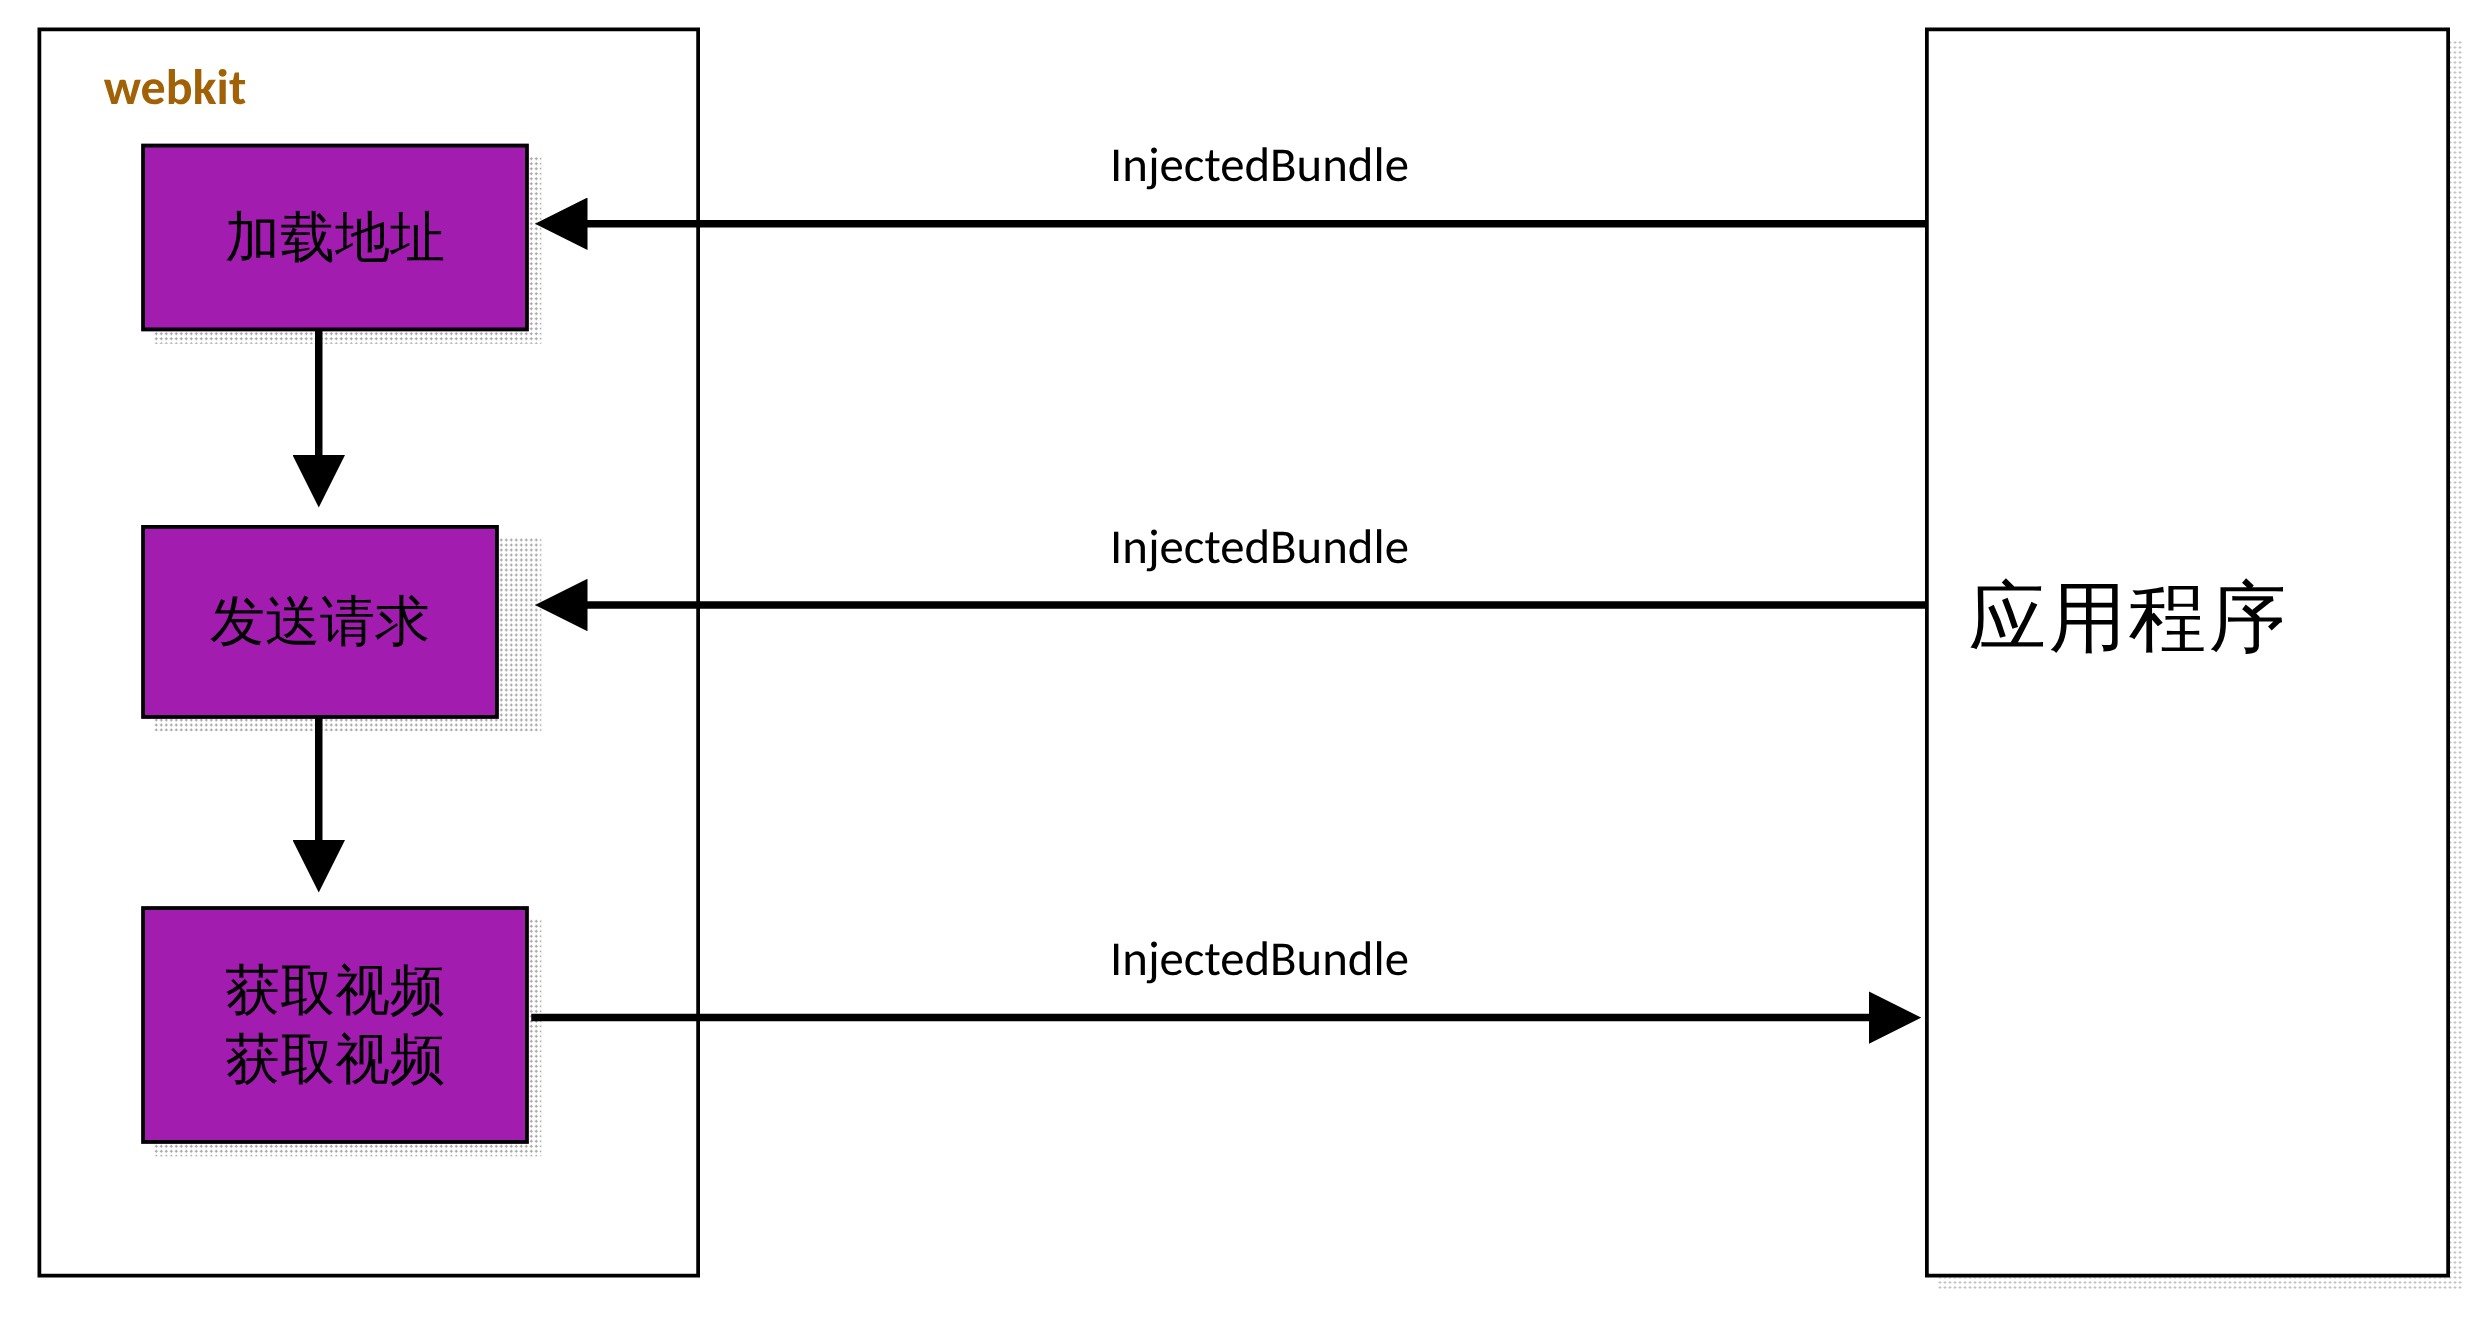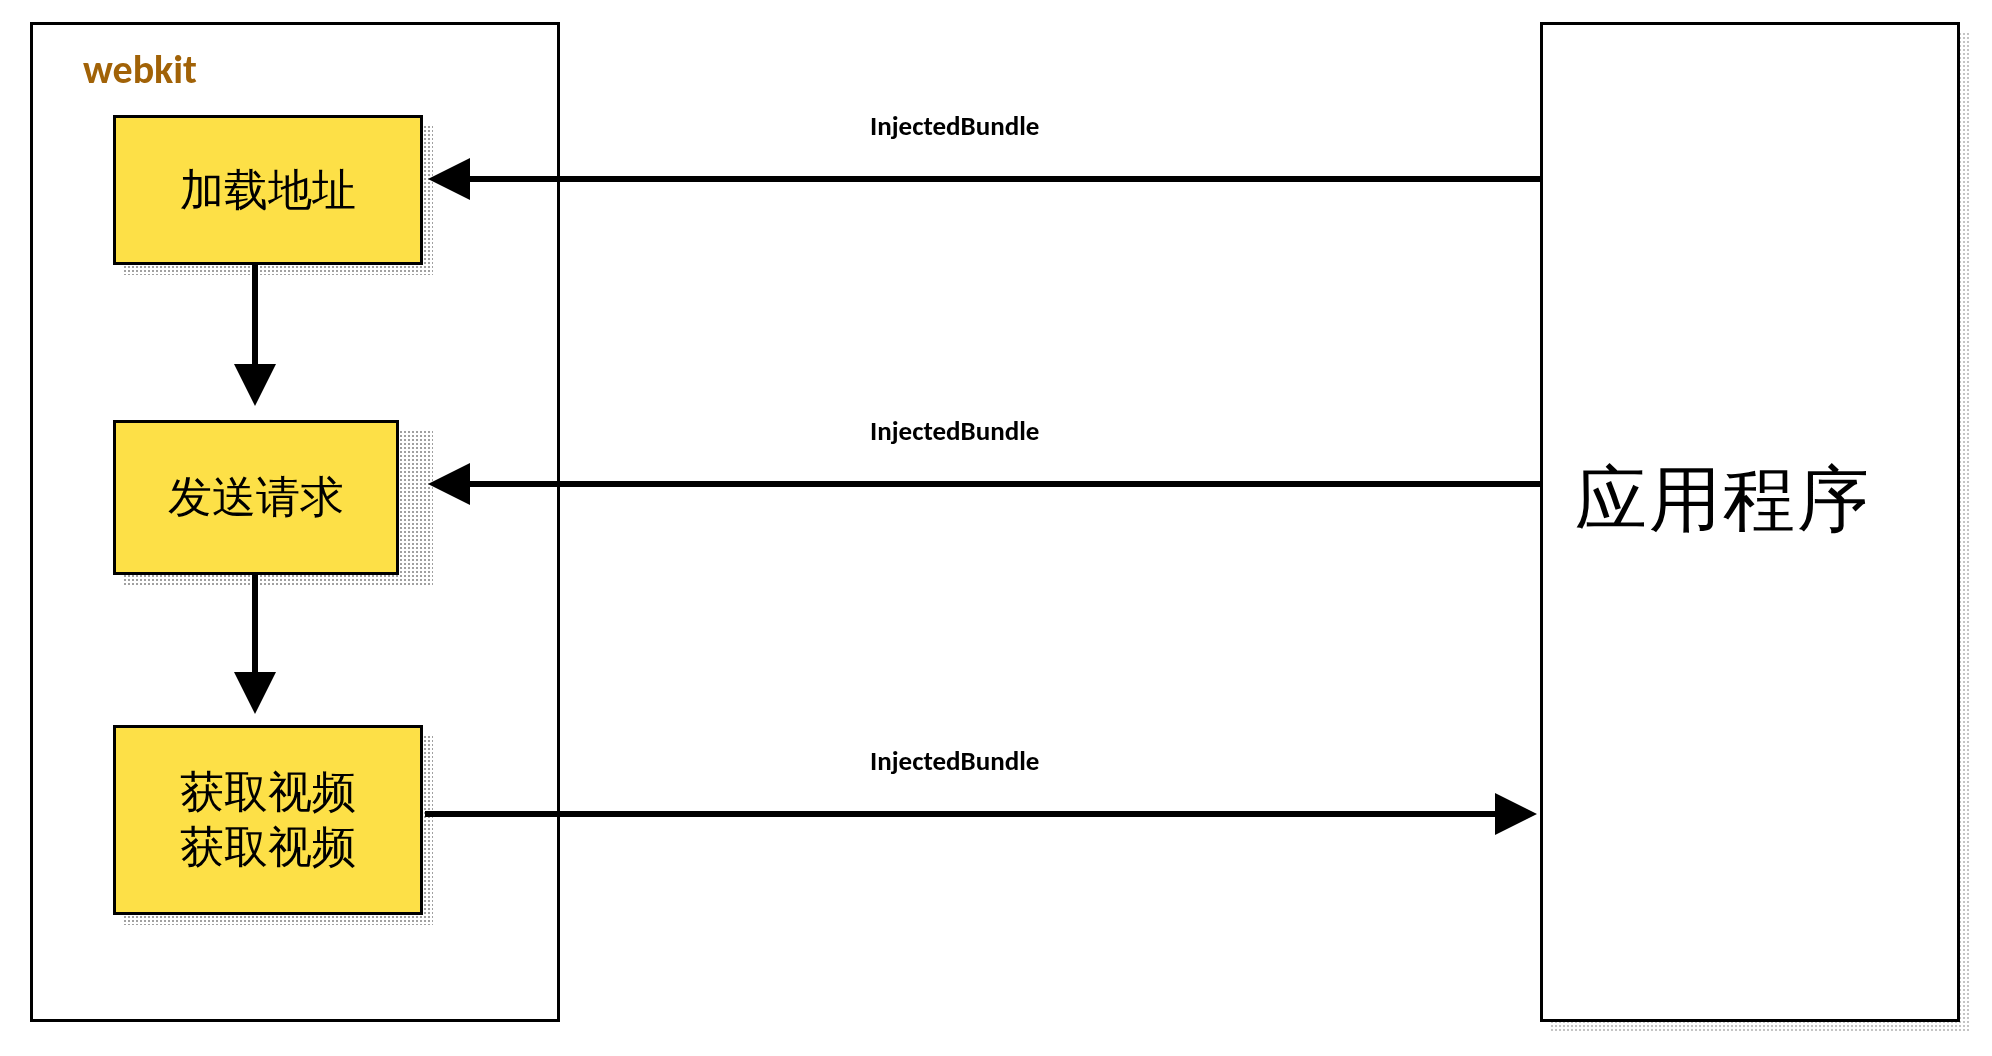--- a/index.html
+++ b/index.html
@@ -32,21 +32,21 @@
     left: 50px;
     top: 20px;
     font-size: 40px;
     font-weight: bold;
     color: #a16207;
   }
   .step-box {
     position: absolute;
     border: 3px solid #000;
     box-sizing: border-box;
-    background: #fde047;
+    background: #a21caf;
     display: flex;
     align-items: center;
     justify-content: center;
     text-align: center;
     font-size: 44px;
     line-height: 1.25;
   }
   .shadow {
     position: absolute;
     background-image:
@@ -72,27 +72,28 @@
     height: 1000px;
     background-image: radial-gradient(#888 1px, transparent 1px);
     background-size: 4px 4px;
     opacity: 0.5;
     z-index: -1;
   }
   .app-label {
     position: absolute;
     left: 1555px;
     top: 438px;
-    font-size: 72px;
+    font-size: 62px;
     letter-spacing: 2px;
   }
   .arrow-label {
     position: absolute;
-    font-size: 27px;
-    font-weight: bold;
+    font-size: 39px;
+    font-weight: normal;
+    margin-left: 18px;
   }
   svg { position: absolute; left: 0; top: 0; }
 </style>
 </head>
 <body>
 
 <div class="container">
 
   <div class="webkit-frame">
     <div class="webkit-label">webkit</div>

